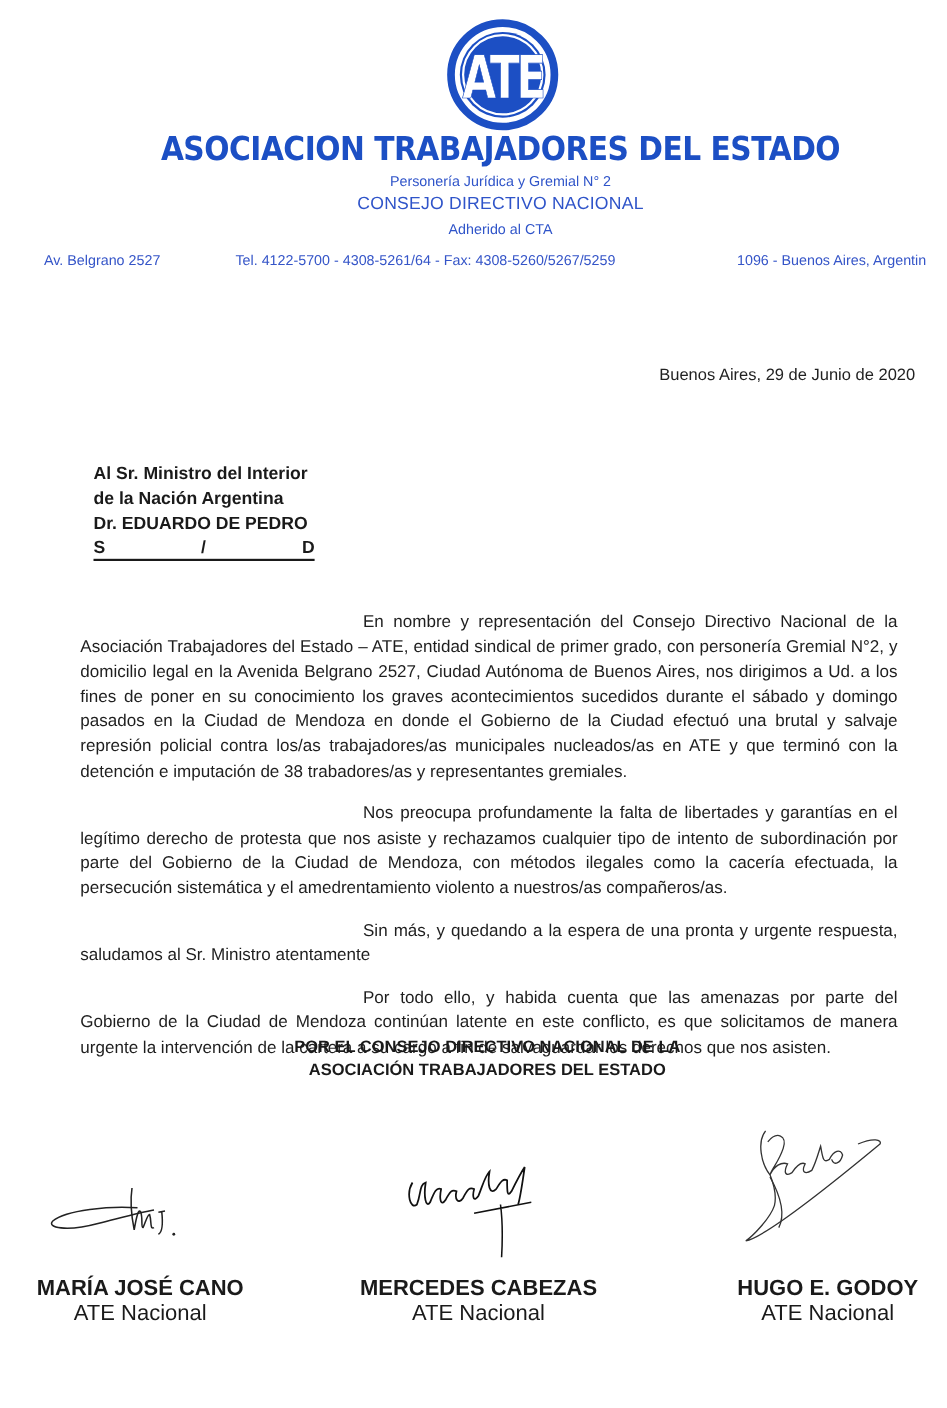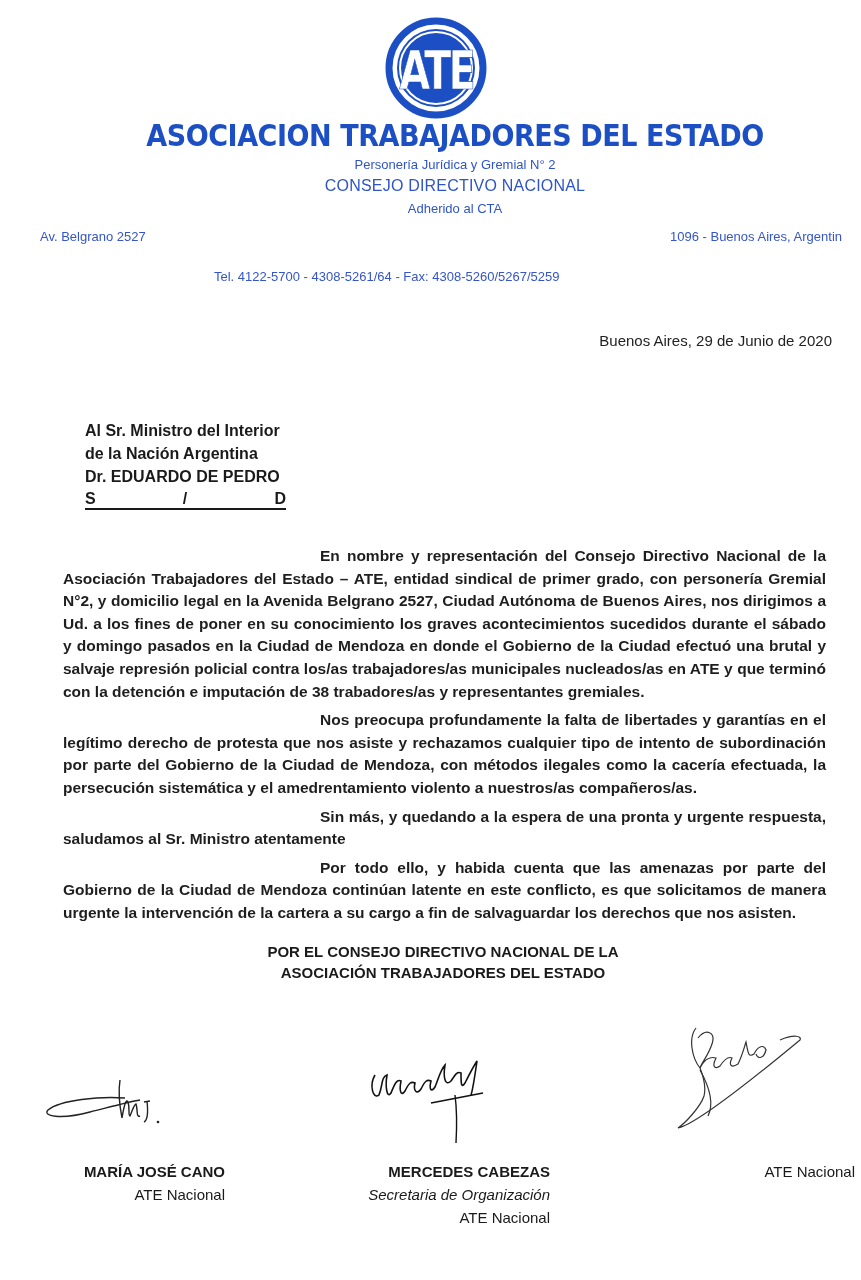--- a/index.html
+++ b/index.html
@@ -1,43 +1,43 @@
 <!DOCTYPE html>
 <html><head>
 <meta charset="utf-8">
 <style>
   html, body { margin: 0; padding: 0; background: #ffffff; }
   body { width: 861px; height: 1280px; position: relative; overflow: hidden; font-family: "Liberation Sans", sans-serif; color: #1a1a1a; }
   .abs { position: absolute; }
 
   
-  .logo { left: 384px; top: 16px; width: 104px; height: 104px; }
+  .logo { left: 405px; top: 16px; width: 104px; height: 104px; }
   .org-name { left: 0; width: 910px; top: 118px; text-align: center; font-family: "DejaVu Sans", sans-serif; font-weight: bold; font-size: 30px; letter-spacing: -0.5px; color: #1c4fc4; transform: scaleX(0.9); transform-origin: 455px 0; white-space: nowrap; }
   .lh-line { left: 0; width: 910px; text-align: center; color: #2f54c9; white-space: nowrap; }
   .lh-sub1 { top: 157px; font-size: 13px; }
   .lh-sub2 { top: 177px; font-size: 16px; letter-spacing: 0.2px; }
   .lh-sub3 { top: 201px; font-size: 13px; }
   .contact { top: 229px; font-size: 13px; color: #3555c8; white-space: nowrap; }
   .c-addr { left: 40px; }
-  .c-tel { left: 214px; margin-top: 40px; }
+  .c-tel { left: 214px; }
   .c-city { left: 670px; }
 
   
   .date { right: 29px; top: 332px; font-size: 15px; color: #222; text-align: right; }
   .recipient { left: 57px; top: 419px; font-weight: bold; font-size: 16px; line-height: 23px; color: #1a1a1a; margin-left: 28px; }
   .sd { display: flex; justify-content: space-between; width: 201px; border-bottom: 2px solid #1a1a1a; line-height: 18px; margin-top: 2px; }
   .letter { left: 57px; top: 539px; width: 775px; font-size: 15.5px; line-height: 22.6px; color: #1e1e1e; }
-  .letter p { margin: 6px; text-align: justify; text-align-last: left; font-weight: bold; }
+  .letter p { margin: 16px; text-align: justify; text-align-last: left; }
   .indent { text-indent: 257px; }
 
   .closing-head { left: 0; width: 886px; top: 941px; text-align: center; font-weight: bold; font-size: 15px; line-height: 21px; color: #1a1a1a; }
 
   
   .sig-svg { position: absolute; }
-  .signer { position: absolute; text-align: right; font-size: 15px; line-height: 23px; color: #1a1a1a; }
+  .signer { position: absolute; text-align: center; font-size: 20px; line-height: 23px; color: #1a1a1a; }
   .signer .name { font-weight: bold; }
   .signer .role { font-style: italic; }
 </style>
 </head>
 <body>
 
 <div class="abs logo">
   <svg width="104" height="104" viewBox="0 0 104 104">
     <circle cx="52" cy="52" r="47" fill="none" stroke="#1c4fc4" stroke-width="7"></circle>
     <circle cx="52" cy="52" r="39" fill="#1c4fc4"></circle>
@@ -98,19 +98,19 @@
   <path d="M30 52 C40 70 44 86 38 98" fill="none" stroke="#333" stroke-width="1.2"></path>
 </svg>
 
 <div class="signer" style="left:30px;width:195px;top:1160px;">
   <div class="name">MARÍA JOSÉ CANO</div>
   <div class="org">ATE Nacional</div>
 </div>
 
 <div class="signer" style="left:320px;width:230px;top:1160px;">
   <div class="name">MERCEDES CABEZAS</div>
-  <div class="role">Secretaria de Organización</div>
   <div class="org">ATE Nacional</div>
 </div>
 
 <div class="signer" style="left:650px;width:205px;top:1160px;">
+  <div class="name">HUGO E. GODOY</div>
   <div class="org">ATE Nacional</div>
 </div>
 
 </body></html>

